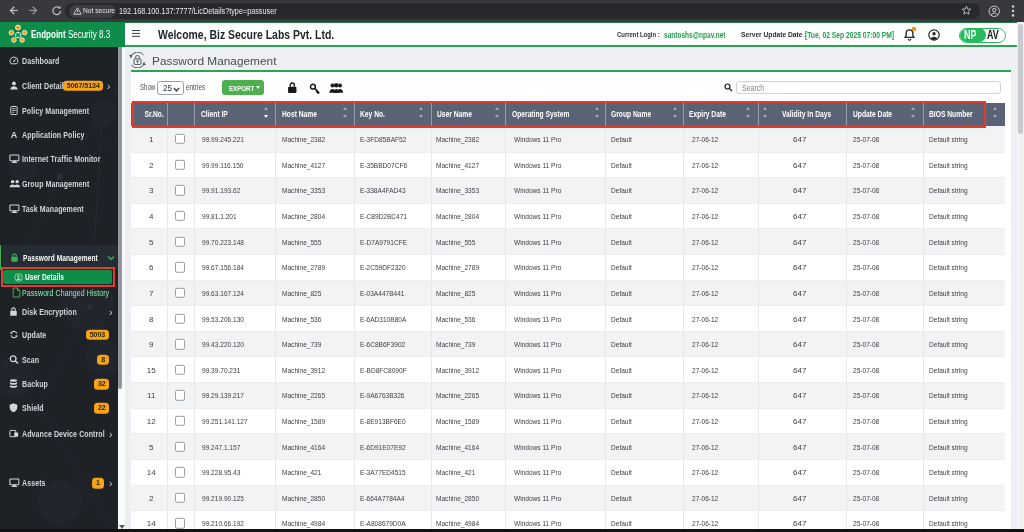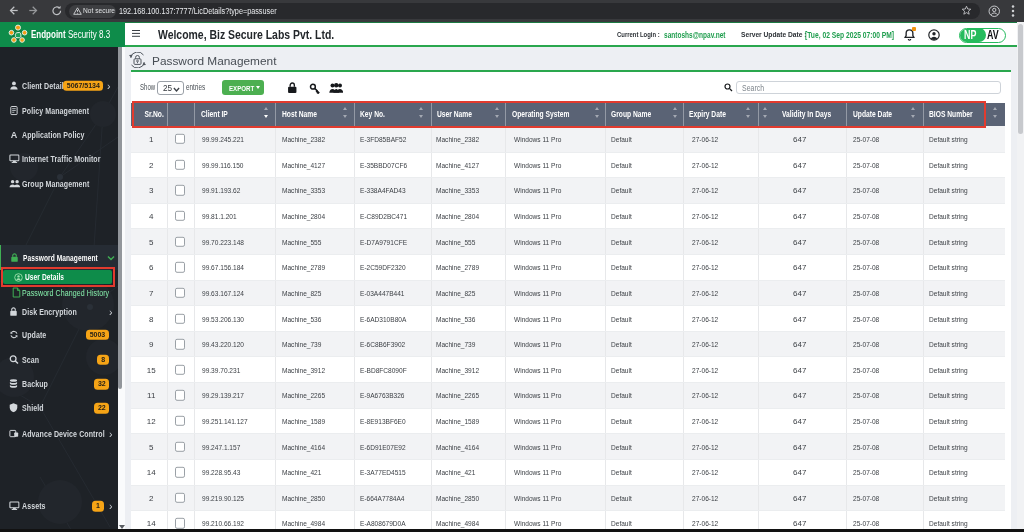--- a/index.html
+++ b/index.html
@@ -132,20 +132,28 @@
         <circle cx="60" cy="455" r="22"></circle>
         <circle cx="24" cy="120" r="14"></circle>
       </g>
       <g fill="#2d333b">
         <circle cx="60" cy="130" r="3"></circle>
         <circle cx="20" cy="210" r="3"></circle>
         <circle cx="90" cy="260" r="3"></circle>
         <circle cx="40" cy="360" r="3"></circle>
       </g>
     </svg>
+<div class="mitem" style="top:1.7px;color:#d3d7db">
+      <span class="mico"><svg width="11" height="11" viewBox="0 0 11 11" style="">
+          <path d="M5.5 1.6a4.4 4.4 0 0 1 4.4 4.4c0 1.2-.5 2.4-1.3 3.1H2.4A4.4 4.4 0 0 1 5.5 1.6z" fill="none" stroke="currentColor" stroke-width="1.1"></path>
+          <path d="M5.5 6.2 7.6 4" stroke="currentColor" stroke-width="1.1"></path>
+          <circle cx="5.5" cy="6.2" r=".9" fill="currentColor"></circle>
+        </svg></span>
+      <span class="mtxt">Dashboard</span>
+    </div>
 <div class="mitem" style="top:26.4px;color:#d3d7db">
       <span class="mico"><svg width="11" height="11" viewBox="0 0 11 11" style="">
           <circle cx="5.5" cy="3.2" r="2.1" fill="currentColor"></circle>
           <path d="M1.4 10c.3-2.4 2-3.6 4.1-3.6s3.8 1.2 4.1 3.6z" fill="currentColor"></path>
         </svg></span>
       <span class="mtxt">Client Details</span>
       <span class="badge" style="left:63.4px;width:39.8px;">5067/5134</span>
       <span class="chev" style="left:107px;">›</span>
     </div>
 <div class="mitem" style="top:51.5px;color:#d3d7db">
@@ -170,20 +178,28 @@
       <span class="mtxt">Group Management</span>
     </div>
 <div class="mitem" style="top:99.9px;color:#d3d7db">
       <span class="mico"><svg width="12" height="11" viewBox="0 0 12 11" style="">
           <rect x="1" y="1.5" width="10" height="6.4" rx=".8" fill="none" stroke="currentColor" stroke-width="1.2"></rect>
           <rect x="4.4" y="8" width="3.2" height="1.3" fill="currentColor"></rect>
           <rect x="3" y="9.3" width="6" height="1.1" fill="currentColor"></rect>
         </svg></span>
       <span class="mtxt">Internet Traffic Monitor</span>
     </div>
+<div class="mitem" style="top:149.3px;color:#d3d7db">
+      <span class="mico"><svg width="12" height="11" viewBox="0 0 12 11" style="">
+          <rect x="1" y="1.5" width="10" height="6.4" rx=".8" fill="none" stroke="currentColor" stroke-width="1.2"></rect>
+          <rect x="4.4" y="8" width="3.2" height="1.3" fill="currentColor"></rect>
+          <rect x="3" y="9.3" width="6" height="1.1" fill="currentColor"></rect>
+        </svg></span>
+      <span class="mtxt">Task Management</span>
+    </div>
 <div class="mitem" style="top:198.2px;background:#262c34;border-left:1.2px solid #3faf54;color:#fff;">
 <span class="mico" style="color:#3faf54"><svg width="10" height="11" viewBox="0 0 10 11" style="">
           <rect x="1.4" y="4.6" width="7.2" height="5.6" rx="1" fill="currentColor"></rect>
           <path d="M3 4.6V3.4a2 2 0 0 1 4 0v1.2" fill="none" stroke="currentColor" stroke-width="1.2"></path>
         </svg></span>
 <span class="mtxt" style="font-weight:700;transform:translateY(-50%) scaleX(.75);">Password Management</span>
 <svg width="8" height="6" style="position:absolute;left:106px;top:50%;transform:translateY(-50%)" viewBox="0 0 8 6">
         <path d="M1 1.5 4 4.5 7 1.5" stroke="#3faf54" stroke-width="1.5" fill="none"></path>
       </svg>
 </div>
@@ -242,21 +258,21 @@
       <span class="badge" style="left:94.3px;width:15px;">22</span>
     </div>
 <div class="mitem" style="top:374.4px;color:#d3d7db">
       <span class="mico"><svg width="11" height="11" viewBox="0 0 11 11" style="">
           <rect x="1" y="2" width="6.5" height="7" rx=".8" fill="none" stroke="currentColor" stroke-width="1.1"></rect>
           <rect x="5.8" y="4.4" width="4.4" height="4.6" rx=".8" fill="currentColor"></rect>
         </svg></span>
       <span class="mtxt">Advance Device Control</span>
       <span class="chev" style="left:109px;">›</span>
     </div>
-<div class="mitem" style="top:447.0px;color:#d3d7db">
+<div class="mitem" style="top:424px;color:#d3d7db">
       <span class="mico"><svg width="12" height="11" viewBox="0 0 12 11" style="">
           <rect x="1" y="1.5" width="10" height="6.4" rx=".8" fill="none" stroke="currentColor" stroke-width="1.2"></rect>
           <rect x="4.4" y="8" width="3.2" height="1.3" fill="currentColor"></rect>
           <rect x="3" y="9.3" width="6" height="1.1" fill="currentColor"></rect>
         </svg></span>
       <span class="mtxt">Assets</span>
       <span class="badge" style="left:92px;width:12px;">1</span>
       <span class="chev" style="left:109px;">›</span>
     </div>
 <div class="mitem" style="top:475.4px;color:#dce0e4;">

